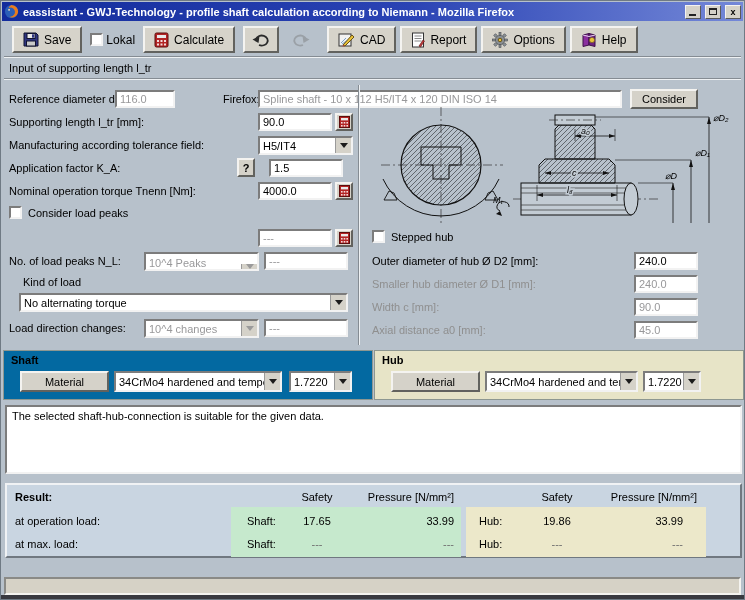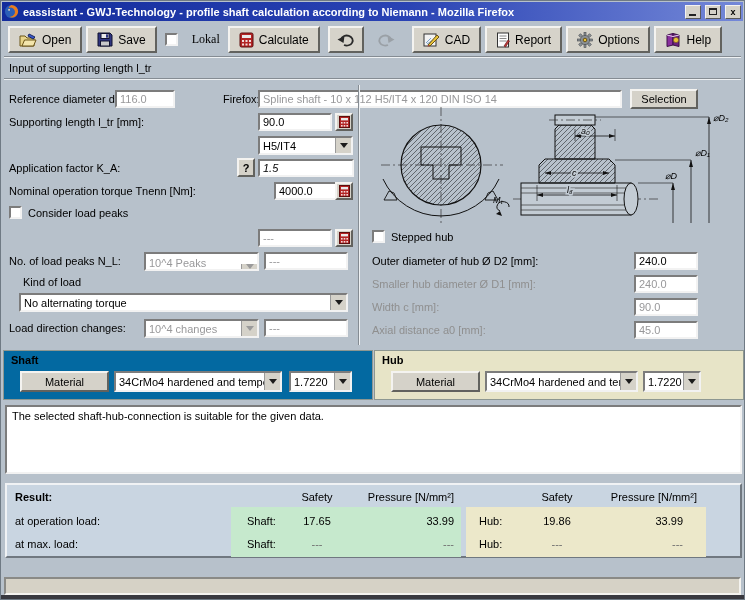--- a/index.html
+++ b/index.html
@@ -119,45 +119,35 @@
     <span class="winbtn">
         <span class="minbar"></span>
       </span>
     <span class="winbtn">
         <span class="maxbox"></span>
       </span>
     <span class="winbtn">x</span>
   </div>
 
   <div class="toolbar">
-    <button class="tbtn">
-      <span style="display:inline-flex;">
-        <svg width="18" height="14" viewBox="0 0 18 14">
-          <path d="M1,13 L1,3 L6,3 L8,5 L15,5 L15,13 Z" fill="#e8d48a" stroke="#6b5417"></path>
-          <path d="M3,13 L5.5,7 L17,7 L14.5,13 Z" fill="#f4e6ad" stroke="#6b5417"></path>
-          <path d="M10,1 L16,4 L14,6 L9,3 Z" fill="#3a56c8" stroke="#1a2a66"></path>
-        </svg>
-      </span>
-      <span>Open</span>
-    </button>
     <span class="gap4"></span>
     <button class="tbtn">
       <span style="display:inline-flex;">
         <svg width="16" height="15" viewBox="0 0 16 15">
           <path d="M1,1 H13 L15,3 V14 H1 Z" fill="#2f3580" stroke="#11122e"></path>
           <rect x="4" y="1.5" width="8" height="5" fill="#e9e9e9" stroke="#11122e"></rect>
           <rect x="9" y="2.3" width="2" height="3.4" fill="#2f3580"></rect>
           <rect x="3.5" y="9" width="9" height="5" fill="#c9c9c9" stroke="#11122e"></rect>
         </svg>
       </span>
       <span>Save</span>
     </button>
     <span class="gap8"></span>
     <span class="cbx"></span>
-    <span style="margin-left:14px; font-size:12px;font-family:Liberation Serif, serif;">Lokal</span>
+    <span style="margin-left:3px; font-size:12px;">Lokal</span>
     <span class="gap8"></span>
     <button class="tbtn">
       <span style="display:inline-flex;">
         <svg width="15" height="16" viewBox="0 0 15 16">
           <rect x="1" y="1" width="13" height="14" rx="1.5" fill="#b32424" stroke="#5d0d0d"></rect>
           <rect x="3" y="3" width="9" height="3" fill="#e9e9e9"></rect>
           <g fill="#f2dcdc">
             <rect x="3" y="8" width="2" height="2"></rect>
               <rect x="6.5" y="8" width="2" height="2"></rect>
               <rect x="10" y="8" width="2" height="2"></rect>
@@ -250,54 +240,55 @@
 
   <div class="groove" style="top:55px;"></div>
 
   <div class="lbl" style="left:8px; top:61px;">Input of supporting length l_tr</div>
   <div class="groove" style="top:77px;"></div>
 
   <div class="lbl" style="left:8px; top:92px;">Reference diameter d [mm]:</div>
   <input class="field gray" style="left: 114px; top: 89px; width: 60px;" readonly="" value="116.0">
   <div class="lbl" style="left:222px; top:92px;">Firefox:</div>
   <input class="field gray" style="left: 257px; top: 89px; width: 364px;" readonly="" value="Spline shaft - 10 x 112 H5/IT4 x 120 DIN ISO 14">
-  <button class="btn" style="left:629px; top:88px; width:68px; height:20px;">Selection</button>
+  <button class="btn" style="left:629px; top:88px; width:68px; height:20px;">Consider</button>
 
   <div class="lbl" style="left:8px; top:115px;">Supporting length l_tr [mm]:</div>
   <input class="field" style="left: 257px; top: 112px; width: 74px;" value="90.0">
   <button class="btn" style="left:334px; top:112px; width:18px; height:18px; padding:0;">
     <span style="display:inline-flex;">
       <svg width="11" height="12" viewBox="0 0 11 12">
           <rect x="0.5" y="0.5" width="10" height="11" fill="#b32424" stroke="#5d0d0d"></rect>
           <rect x="2" y="2" width="7" height="2.4" fill="#e9e9e9"></rect>
           <g fill="#f2dcdc">
             <rect x="2" y="6" width="1.6" height="1.6"></rect>
             <rect x="4.7" y="6" width="1.6" height="1.6"></rect>
             <rect x="7.4" y="6" width="1.6" height="1.6"></rect>
             <rect x="2" y="9" width="1.6" height="1.6"></rect>
             <rect x="4.7" y="9" width="1.6" height="1.6"></rect>
             <rect x="7.4" y="9" width="1.6" height="1.6"></rect>
           </g>
         </svg>
     </span>
   </button>
 
+  <div class="lbl" style="left:8px; top:138px;">Manufacturing according tolerance field:</div>
   <div class="combo" style="left:257px; top:135px; width:95px;">
     <span class="ctxt">H5/IT4</span>
     <span class="carrow">
         <span class="tri"></span>
       </span>
   </div>
 
   <div class="lbl" style="left:8px; top:161px;">Application factor K_A:</div>
   <button class="btn" style="left:236px; top:157px; width:18px; height:19px; font-weight:bold;">?</button>
-  <input class="field" style="left: 257px; top: 158px; width: 96px; font-style: italic;" value="1.5">
+  <input class="field" style="left: 268px; top: 158px; width: 74px;" value="1.5">
 
   <div class="lbl" style="left:8px; top:184px;">Nominal operation torque Tnenn [Nm]:</div>
-  <input class="field" style="left: 273px; top: 181px; width: 74px;" value="4000.0">
+  <input class="field" style="left: 257px; top: 181px; width: 74px;" value="4000.0">
   <button class="btn" style="left:334px; top:181px; width:18px; height:18px; padding:0;">
     <span style="display:inline-flex;">
       <svg width="11" height="12" viewBox="0 0 11 12">
           <rect x="0.5" y="0.5" width="10" height="11" fill="#b32424" stroke="#5d0d0d"></rect>
           <rect x="2" y="2" width="7" height="2.4" fill="#e9e9e9"></rect>
           <g fill="#f2dcdc">
             <rect x="2" y="6" width="1.6" height="1.6"></rect>
             <rect x="4.7" y="6" width="1.6" height="1.6"></rect>
             <rect x="7.4" y="6" width="1.6" height="1.6"></rect>
             <rect x="2" y="9" width="1.6" height="1.6"></rect>

